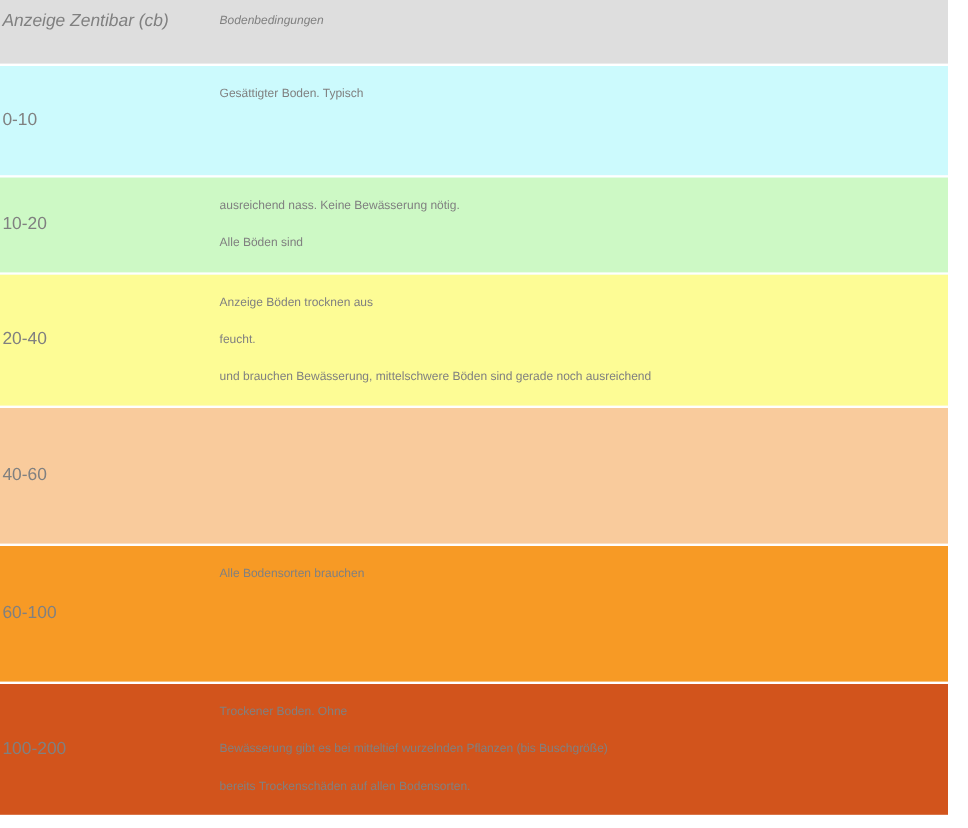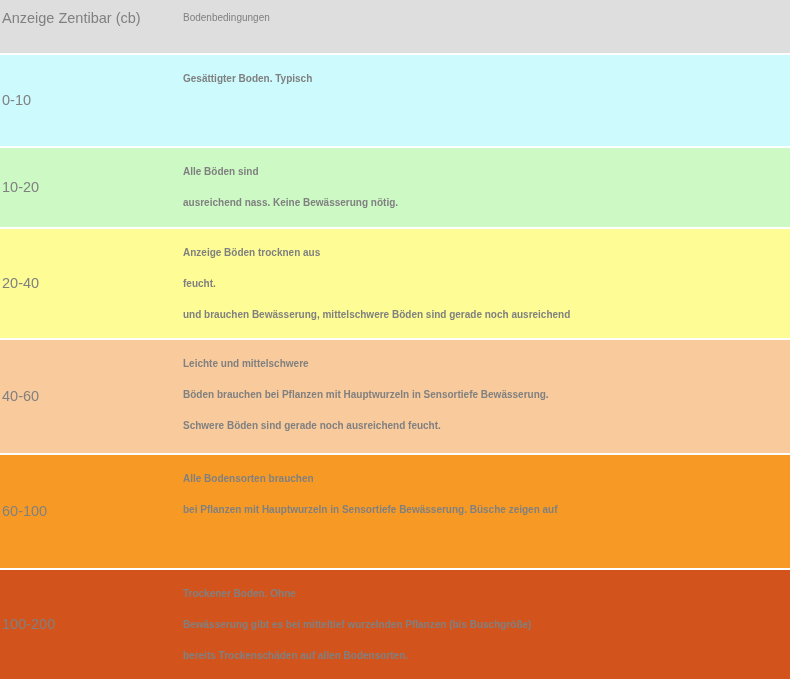--- a/index.html
+++ b/index.html
@@ -59,79 +59,72 @@
   }
 
   
   .row-body { position: relative; }
   .row-body .col-range {
     align-self: center;
   }
   .row-body .col-cond {
     padding-top: 8px;
     padding-bottom: 8px;
-    font-weight: bold;
   }
 
   
   .h-93  { min-height: 93px; }
   .h-81  { min-height: 81px; }
   .h-111 { min-height: 111px; }
   .h-115 { min-height: 115px; }
   .h-115b{ min-height: 115px; }
   .h-108 { min-height: 108px; }
 </style>
 </head>
 <body>
 
 <div class="table-wrap">
 
-  <div class="row row-header" style="background: rgb(222, 222, 222); color: rgb(128, 128, 128);">
+  <div class="row row-header" style="background: rgb(222, 222, 222); color: rgb(128, 128, 128); font-style: italic;">
     <div class="col-range">Anzeige Zentibar (cb)</div>
     <div class="col-cond">Bodenbedingungen</div>
   </div>
 
   <div class="row row-body h-93" style="background: rgb(204, 250, 253); color: rgb(128, 128, 128);">
     <div class="col-range">0-10</div>
     <div class="col-cond">
       <span class="line">Gesättigter Boden. Typisch</span>
     </div>
   </div>
 
   <div class="row row-body h-81" style="background: rgb(205, 249, 197); color: rgb(128, 128, 128);">
     <div class="col-range">10-20</div>
     <div class="col-cond">
+      <span class="line">ausreichend nass. Keine Bewässerung nötig.</span>
       <span class="line">Alle Böden sind</span>
-      <span class="line">ausreichend nass. Keine Bewässerung nötig.</span>
     </div>
   </div>
 
   <div class="row row-body h-111" style="background: rgb(253, 252, 149); color: rgb(128, 128, 128);">
     <div class="col-range">20-40</div>
     <div class="col-cond">
       <span class="line">Anzeige Böden trocknen aus</span>
       <span class="line">feucht.</span>
       <span class="line">und brauchen Bewässerung, mittelschwere Böden sind gerade noch ausreichend</span>
     </div>
   </div>
 
   <div class="row row-body h-115" style="background: rgb(249, 203, 156); color: rgb(128, 128, 128);">
     <div class="col-range">40-60</div>
-    <div class="col-cond">
-      <span class="line">Leichte und mittelschwere</span>
-      <span class="line">Böden brauchen bei Pflanzen mit Hauptwurzeln in Sensortiefe Bewässerung.</span>
-      <span class="line">Schwere Böden sind gerade noch ausreichend feucht.</span>
-    </div>
   </div>
 
   <div class="row row-body h-115b" style="background: rgb(247, 154, 37); color: rgb(128, 128, 128);">
     <div class="col-range">60-100</div>
     <div class="col-cond">
       <span class="line">Alle Bodensorten brauchen</span>
-      <span class="line">bei Pflanzen mit Hauptwurzeln in Sensortiefe Bewässerung. Büsche zeigen auf</span>
     </div>
   </div>
 
   <div class="row row-body h-108" style="background: rgb(210, 84, 28); color: rgb(128, 128, 128);">
     <div class="col-range">100-200</div>
     <div class="col-cond">
       <span class="line">Trockener Boden. Ohne</span>
       <span class="line">Bewässerung gibt es bei mitteltief wurzelnden Pflanzen (bis Buschgröße)</span>
       <span class="line">bereits Trockenschäden auf allen Bodensorten.</span>
     </div>

